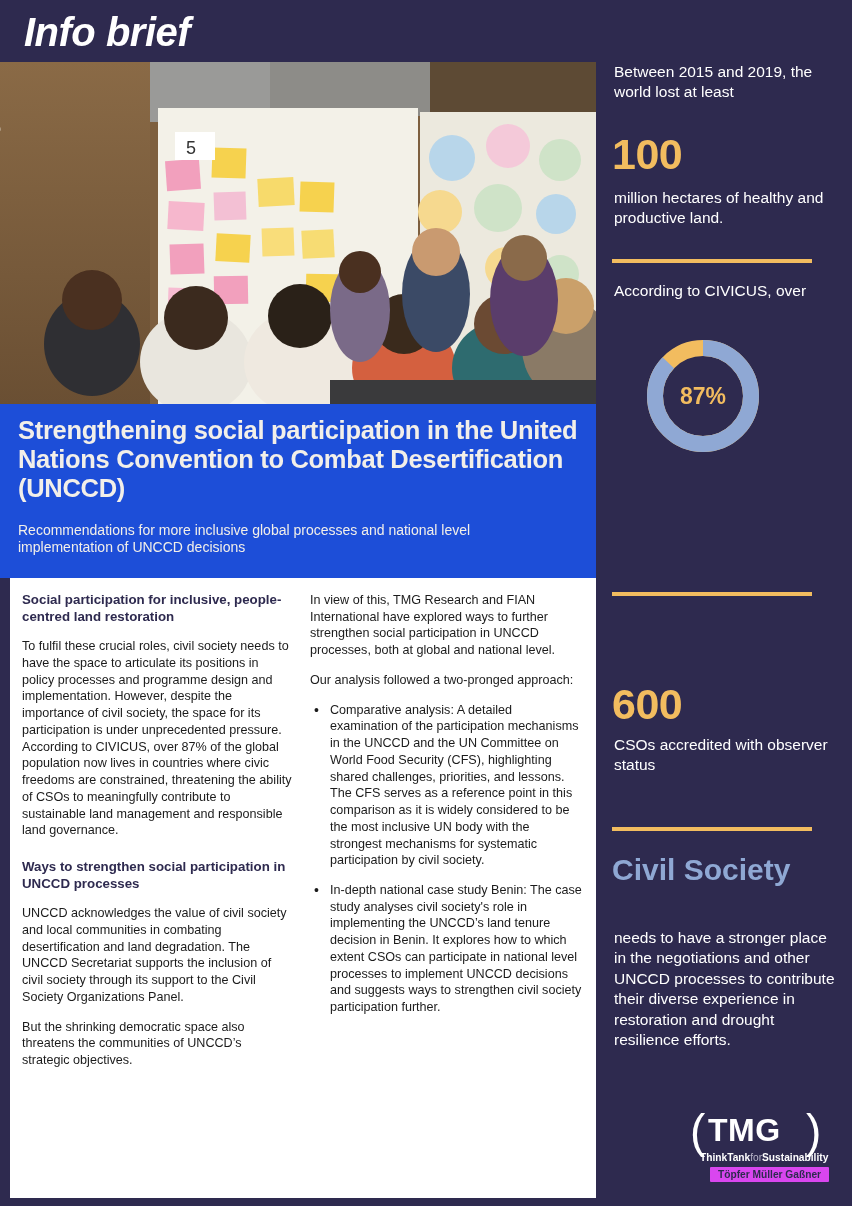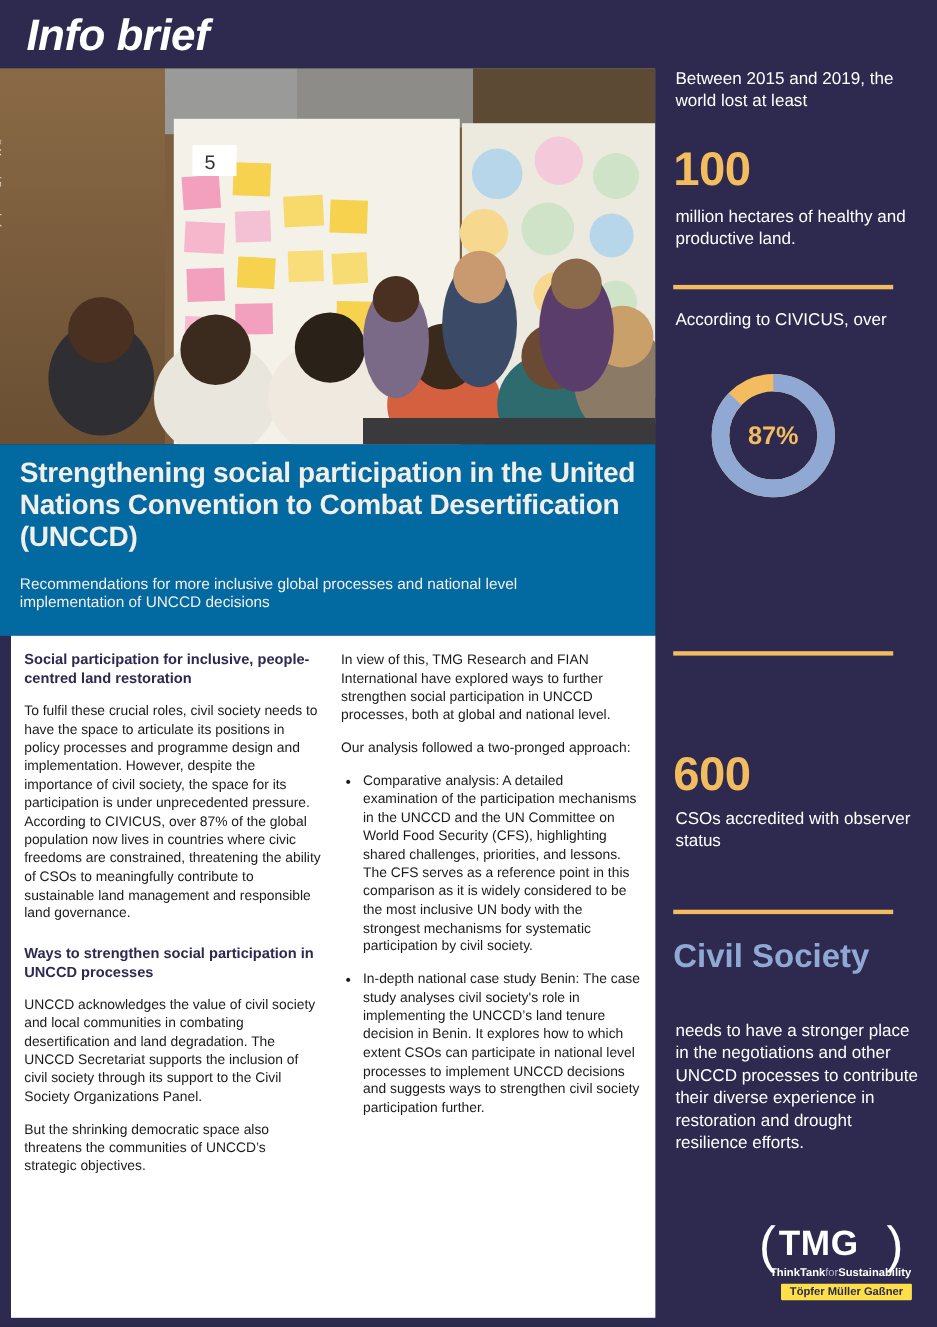--- a/index.html
+++ b/index.html
@@ -25,21 +25,21 @@
   .photo { position:absolute; inset:0; }
   .credit {
     position:absolute; left:2px; top:64px;
     transform-origin:left top; transform:rotate(90deg);
     font-size:8px; color:#e8e4d8; font-style:italic;
     white-space:nowrap; letter-spacing:0.2px;
     z-index:6;
   }
 
   
-  .titleblock { position:absolute; left:0; top:404px; width:596px; height:174px; background:#0369a1; }
+  .titleblock { position:absolute; left:0; top:404px; width:596px; height:174px; background:#1d4ed8; }
   .main-title {
     position:absolute; left:18px; top:12px; width:560px;
     font-size:25.5px; font-weight:bold; color:#F2EFE9;
     line-height:1.14; letter-spacing:-0.3px;
   }
   .subtitle {
     position:absolute; left:18px; top:118px; width:545px;
     font-size:14px; color:#F2EFE9; line-height:1.22;
   }
 
@@ -92,21 +92,21 @@
   }
   .paren-l { left:0px; top:-4px; }
   .paren-r { left:116px; top:-4px; }
   .logo-tag {
     position:absolute; left:10px; top:40px; font-size:10.2px; color:#FFFFFF; white-space:nowrap;
   }
   .logo-tag b { font-weight:bold; }
   .logo-tag .lt { font-weight:normal; color:#b9b6c9; }
   .logo-box {
     position:absolute; left:20px; top:55px;
-    background:#fde047; color:#2E2A4F; font-size:10.2px; font-weight:bold;
+    background:#d946ef; color:#2E2A4F; font-size:10.2px; font-weight:bold;
     padding:2px 8px; white-space:nowrap; border-radius:1px;
   }
 </style>
 </head>
 <body>
 
 <div class="page">
 
   <div class="header">
     <div class="header-title">Info brief</div>

